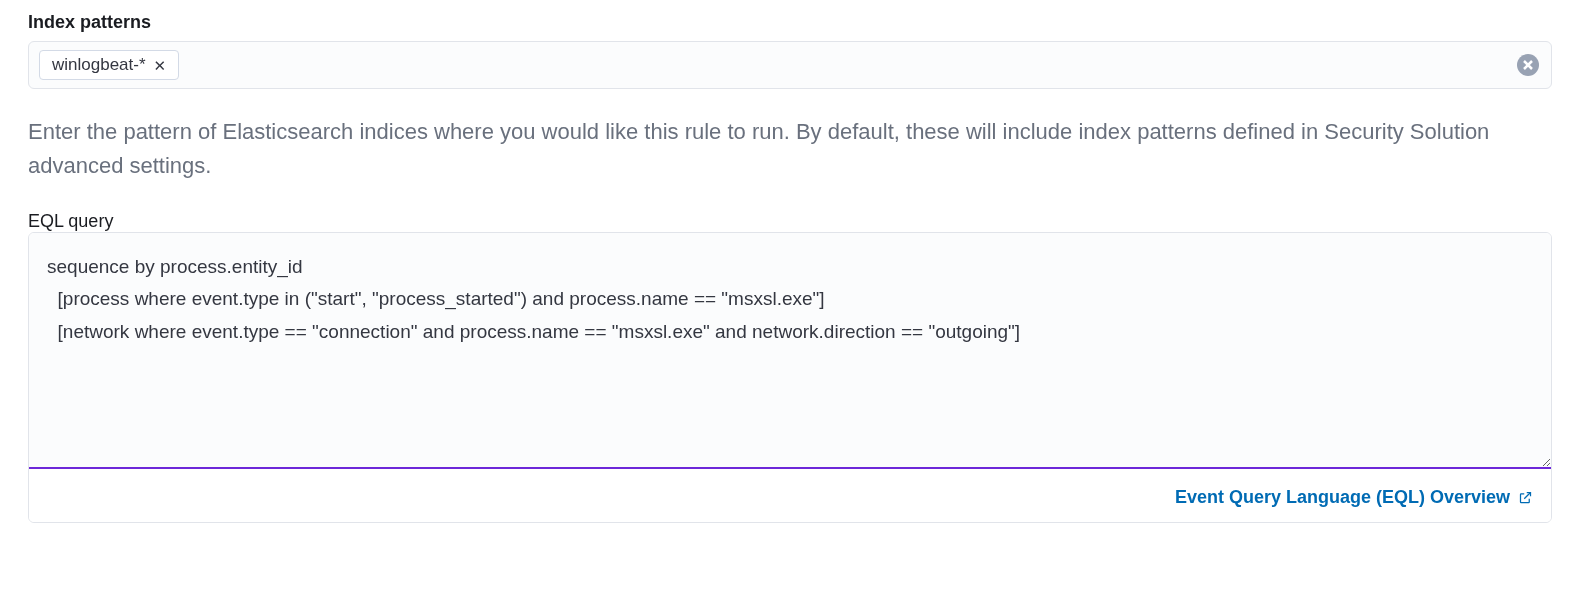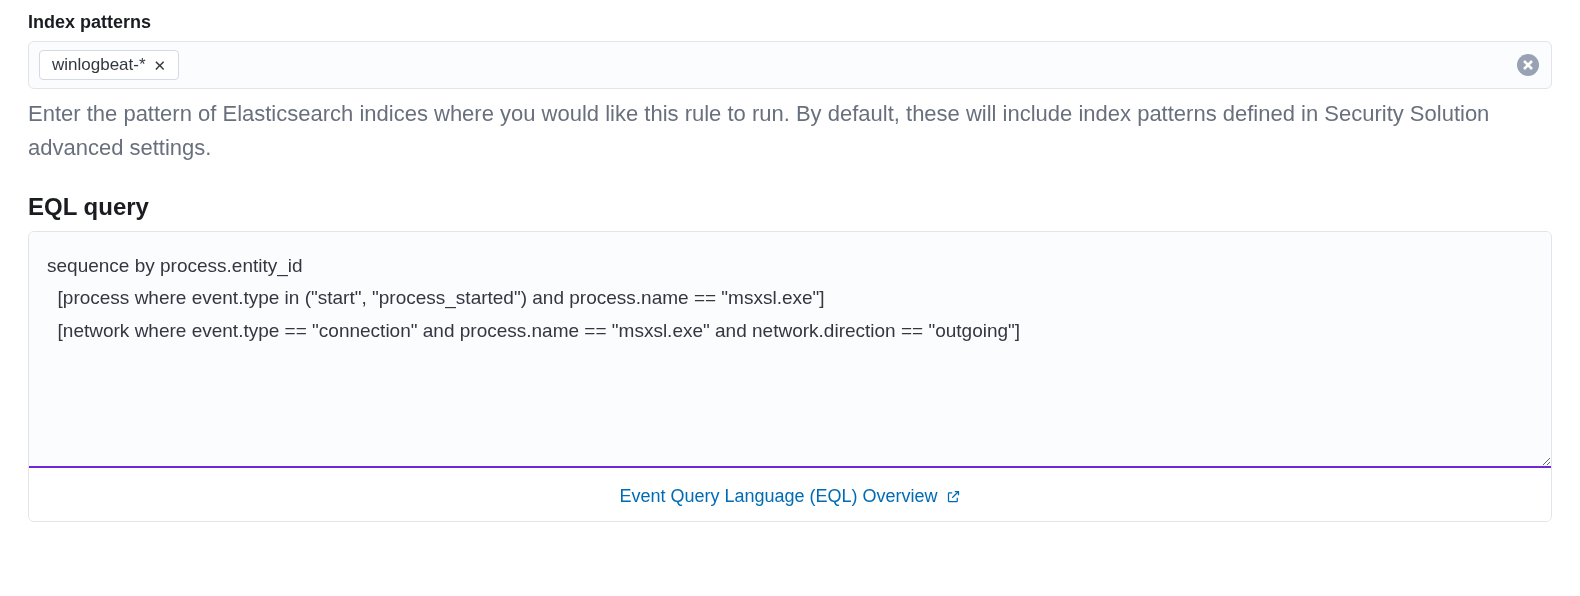--- a/index.html
+++ b/index.html
@@ -38,21 +38,21 @@
   }
 
   .combo-box {
     display: flex;
     align-items: flex-end;
     gap: 8px;
     background: #fbfcfd;
     border: 1px solid #e1e4ea;
     border-radius: 6px;
     padding: 8px 10px;
-    margin-bottom: 8px;
+    margin-bottom: 26px;
     position: relative;
   }
   .pill {
     display: inline-flex;
     align-items: center;
     gap: 8px;
     background: #fff;
     border: 1px solid #d3dae6;
     border-radius: 4px;
     padding: 4px 12px;
@@ -79,23 +79,22 @@
   .clear-btn svg { width: 10px; height: 10px; stroke: #fff; stroke-width: 2.5; }
 
   .help-text {
     font-size: 22px;
     line-height: 1.55;
     color: #69707d;
     margin-bottom: 28px;
   }
 
   .eql-label {
-    font-size: 24px;
-    font-weight: 700;
-    margin-bottom: 10px;
+    font-size: 18px;
+    font-weight: 400;
   }
   .eql-box-wrapper {
     border: 1px solid #e1e4ea;
     border-radius: 6px;
     overflow: hidden;
   }
   .eql-textarea {
     width: 100%;
     background: #fbfcfd;
     border: none;
@@ -105,23 +104,24 @@
     font-size: 19px;
     line-height: 1.7;
     color: #343741;
     resize: both;
     min-height: 236px;
     outline: none;
     white-space: pre;
   }
   .eql-footer {
     display: flex;
-    justify-content: center;
+    justify-content: flex-end;
     padding: 14px 18px;
     background: #fff;
+    font-weight: bold;
   }
   .eql-footer-link {
     color: #006bb4;
     font-size: 18px;
     text-decoration: none;
     display: inline-flex;
     align-items: center;
     gap: 8px;
     cursor: pointer;
   }

